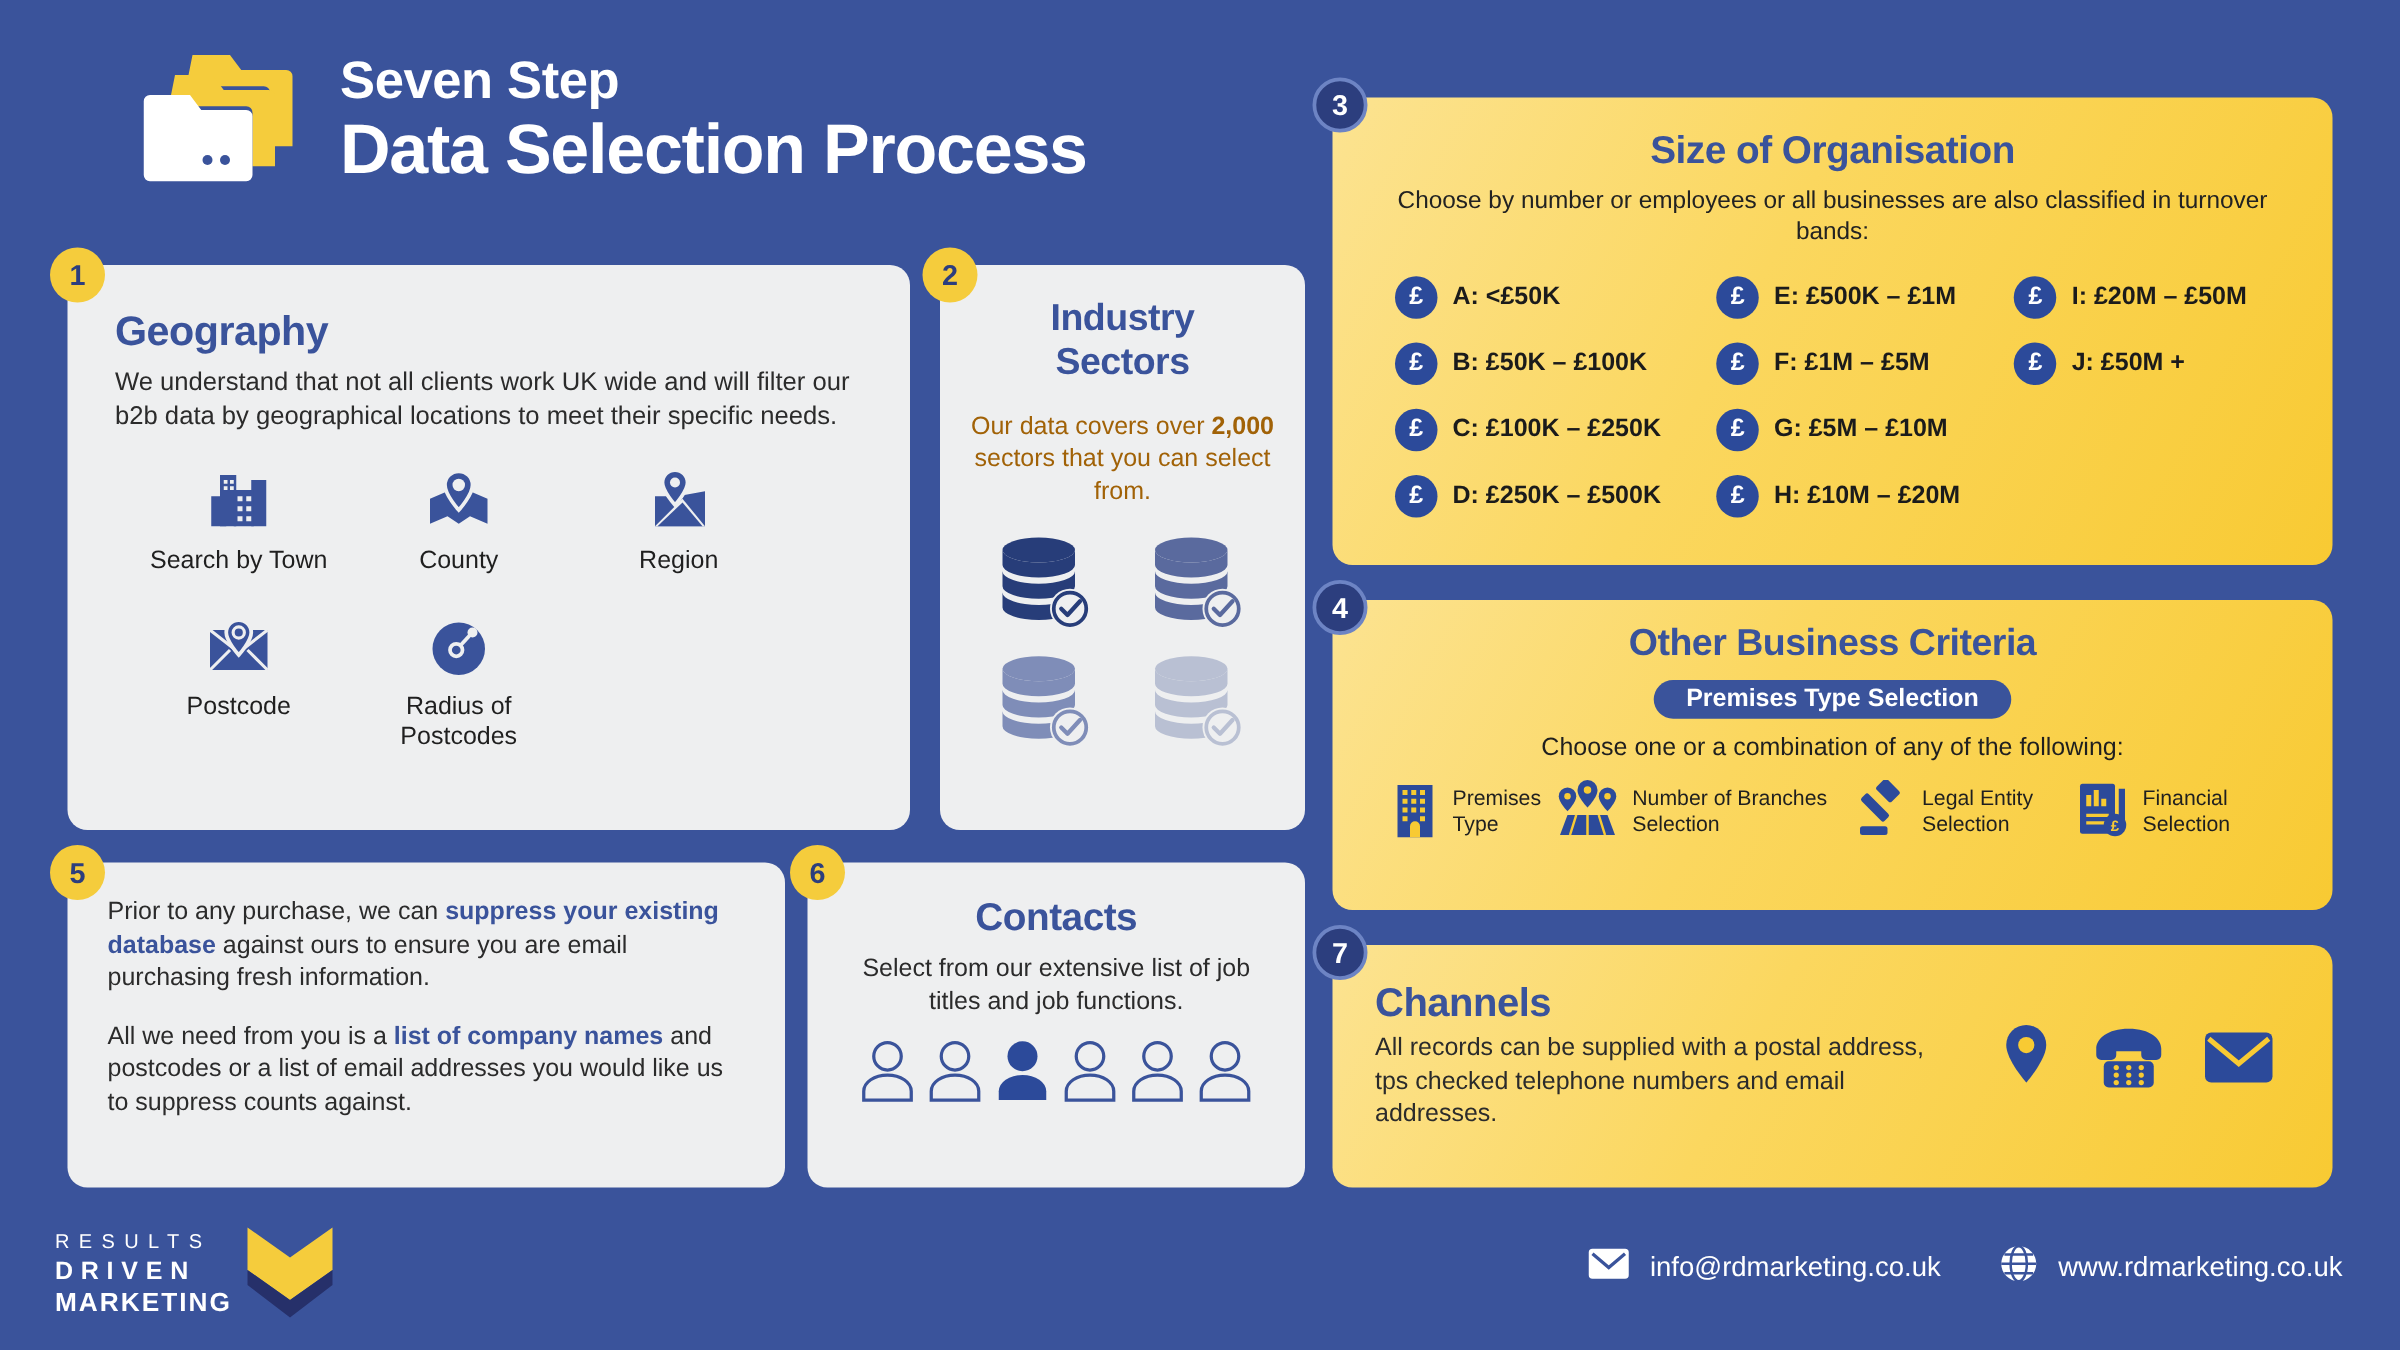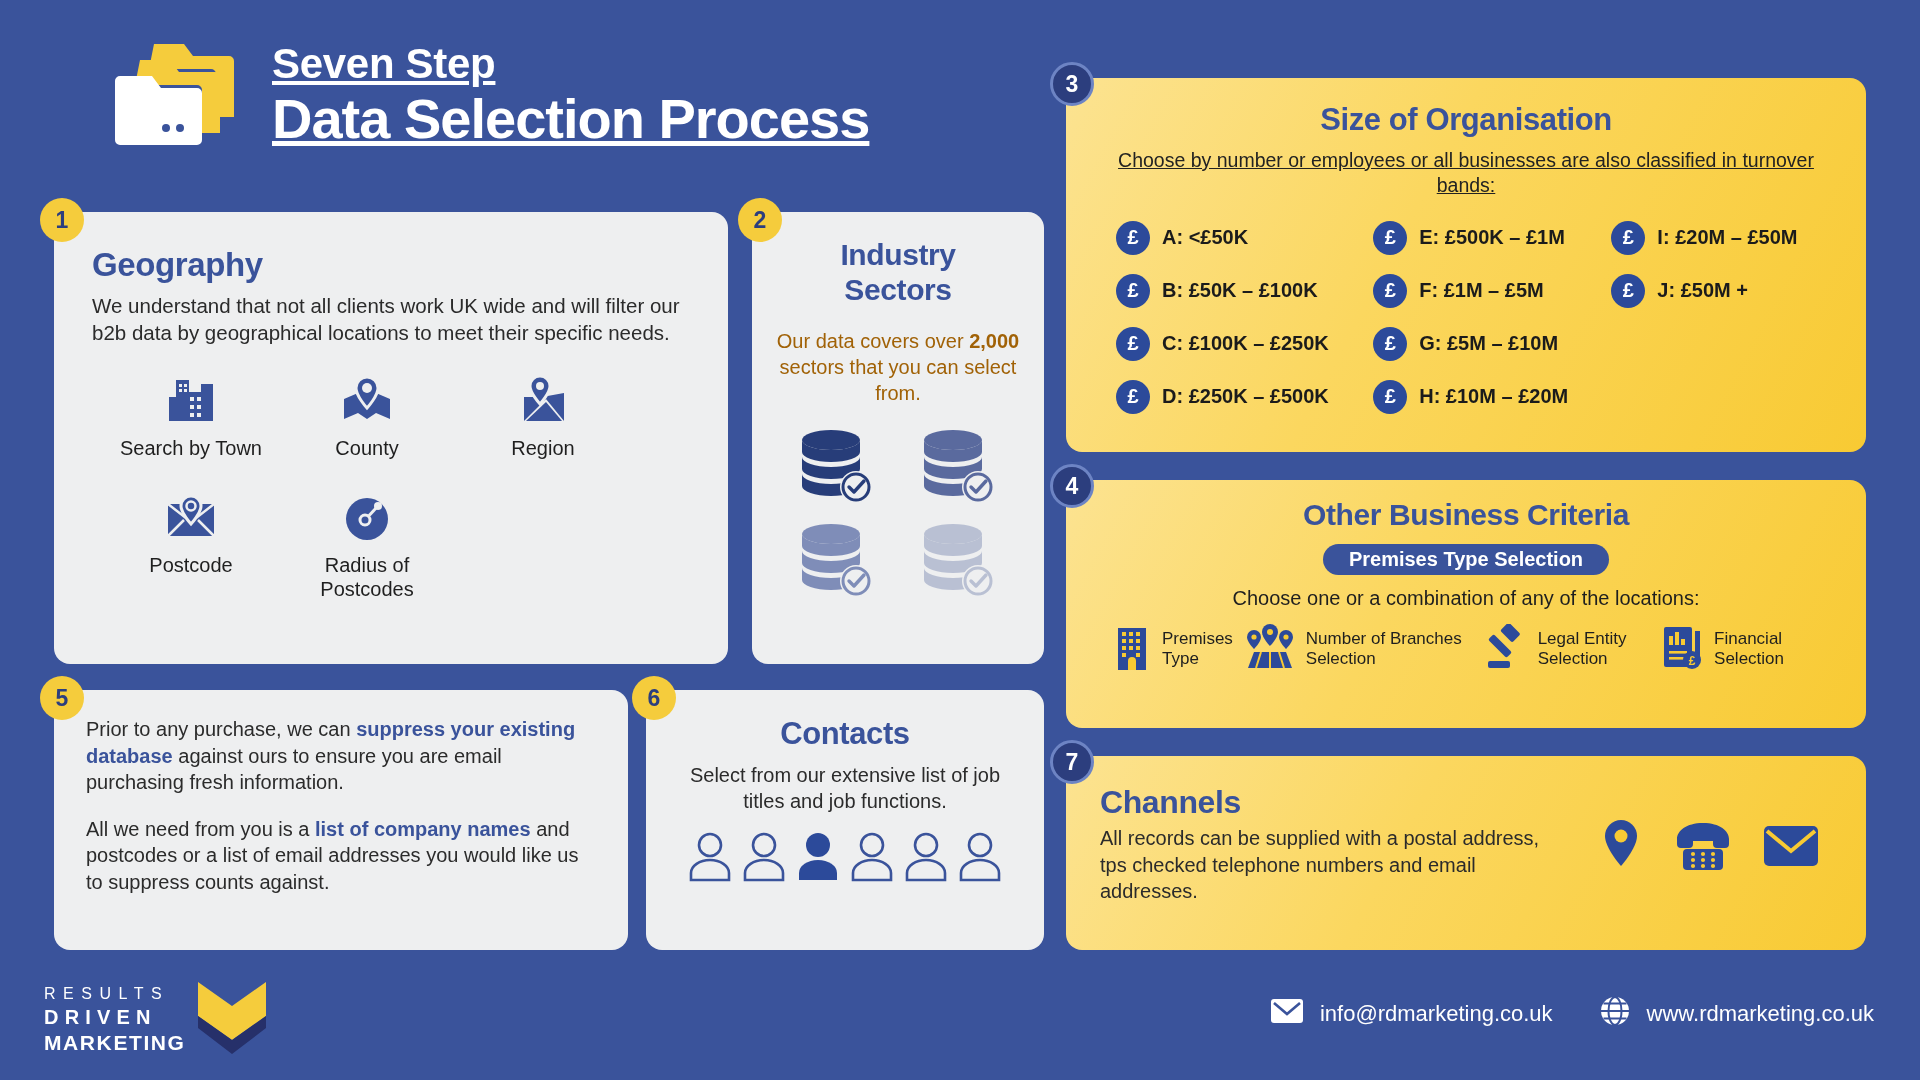--- a/index.html
+++ b/index.html
@@ -19,21 +19,21 @@
   
   .header {
     position: absolute;
     left: 108px;
     top: 40px;
     display: flex;
     align-items: center;
     gap: 34px;
   }
   .folder-icon { width: 130px; height: 112px; display: block; }
-  .title-block { color: #ffffff; text-decoration: underline; }
+  .title-block { color: #ffffff; }
   .title-small {
     font-size: 42px;
     font-weight: 700;
     letter-spacing: -0.3px;
     line-height: 1.05;
   }
   .title-large {
     font-size: 56px;
     font-weight: 800;
     letter-spacing: -1px;
@@ -144,21 +144,20 @@
     padding: 24px 26px 0 26px;
     text-align: center;
   }
   #card-size h2.card-title { font-size: 31px; }
   #card-size .sub {
     margin-top: 10px;
     font-size: 19.5px;
     color: #222;
     line-height: 1.3;
     font-weight: 500;
-    text-decoration: underline;
   }
   .band-columns {
     margin-top: 22px;
     display: flex;
     justify-content: flex-start;
     padding-left: 24px;
     text-align: left;
   }
   .band-col { display: flex; flex-direction: column; row-gap: 19px; }
   .band-col:nth-child(1) { width: 270px; }
@@ -510,21 +509,21 @@
         <span class="band-label">J: £50M +</span>
       </div>
     </div>
   </div>
 </div>
 
 <div class="card card-yellow" id="card-criteria">
   <div class="badge badge-navy">4</div>
   <h2 class="card-title">Other Business Criteria</h2>
   <div class="pill">Premises Type Selection</div>
-  <p class="choose">Choose one or a combination of any of the locations:</p>
+  <p class="choose">Choose one or a combination of any of the following:</p>
 
   <div class="crit-row">
     <div class="crit-item">
       <span>
         <svg width="40" height="46" viewBox="0 0 40 46">
           <rect x="6" y="4" width="28" height="42" fill="#2c4a9a"></rect>
           <g fill="#f8ca33">
             <rect x="10" y="8" width="4" height="4"></rect>
               <rect x="17" y="8" width="4" height="4"></rect>
               <rect x="24" y="8" width="4" height="4"></rect>

